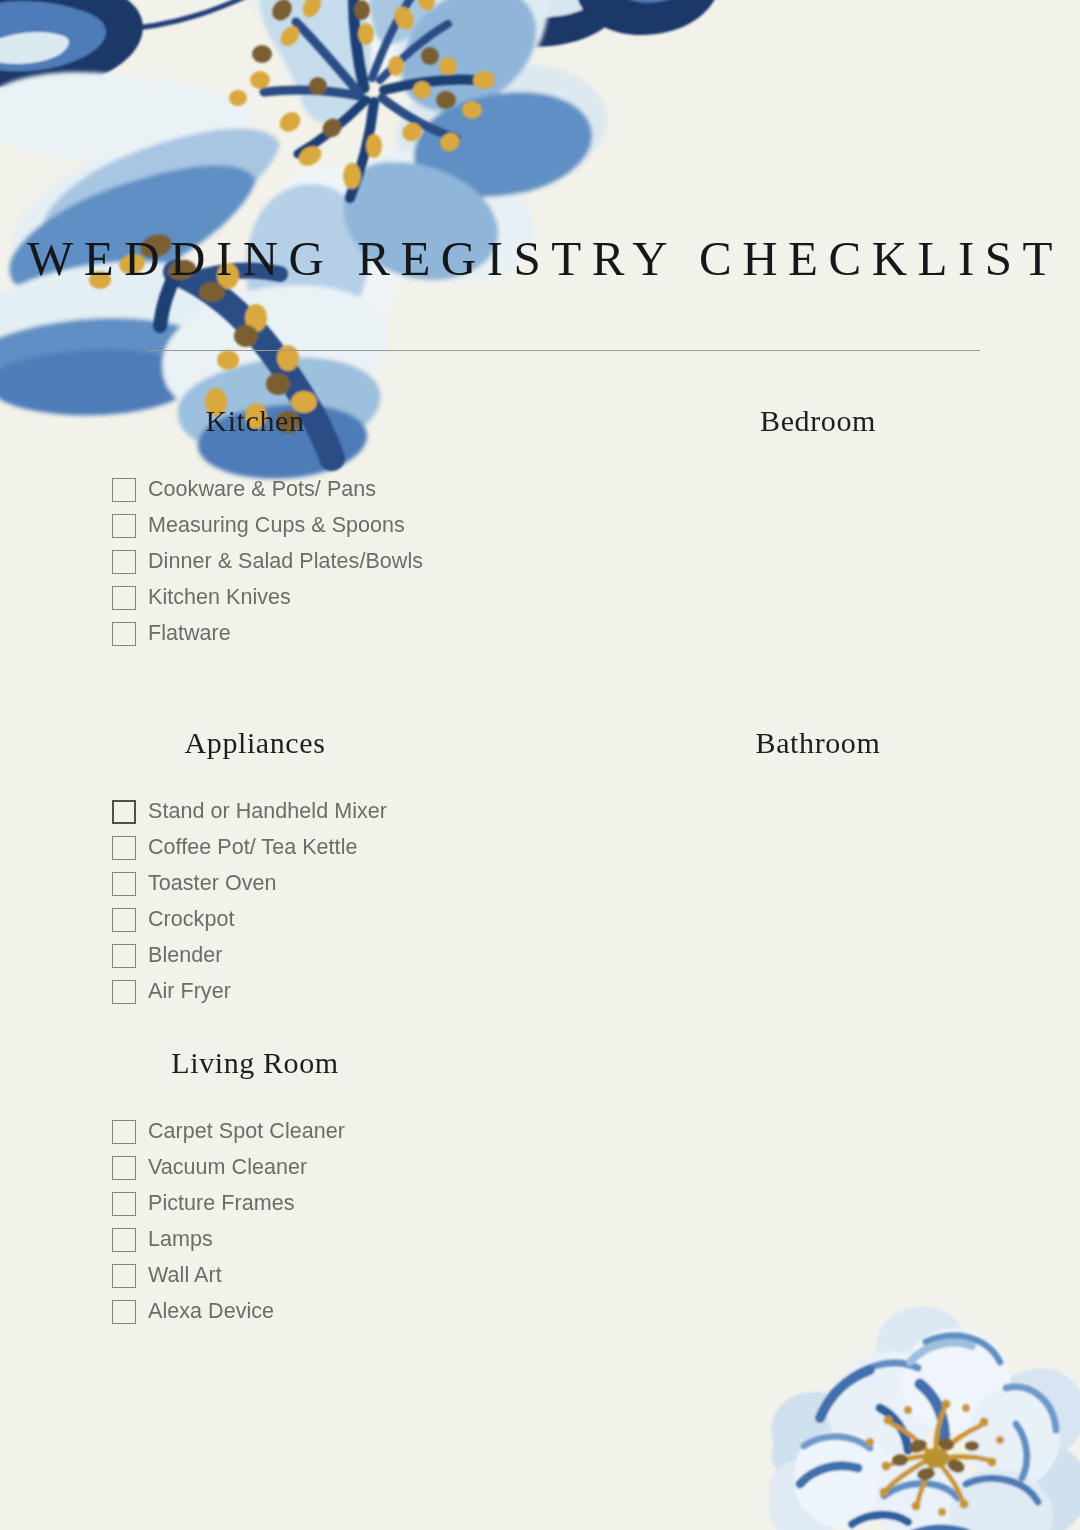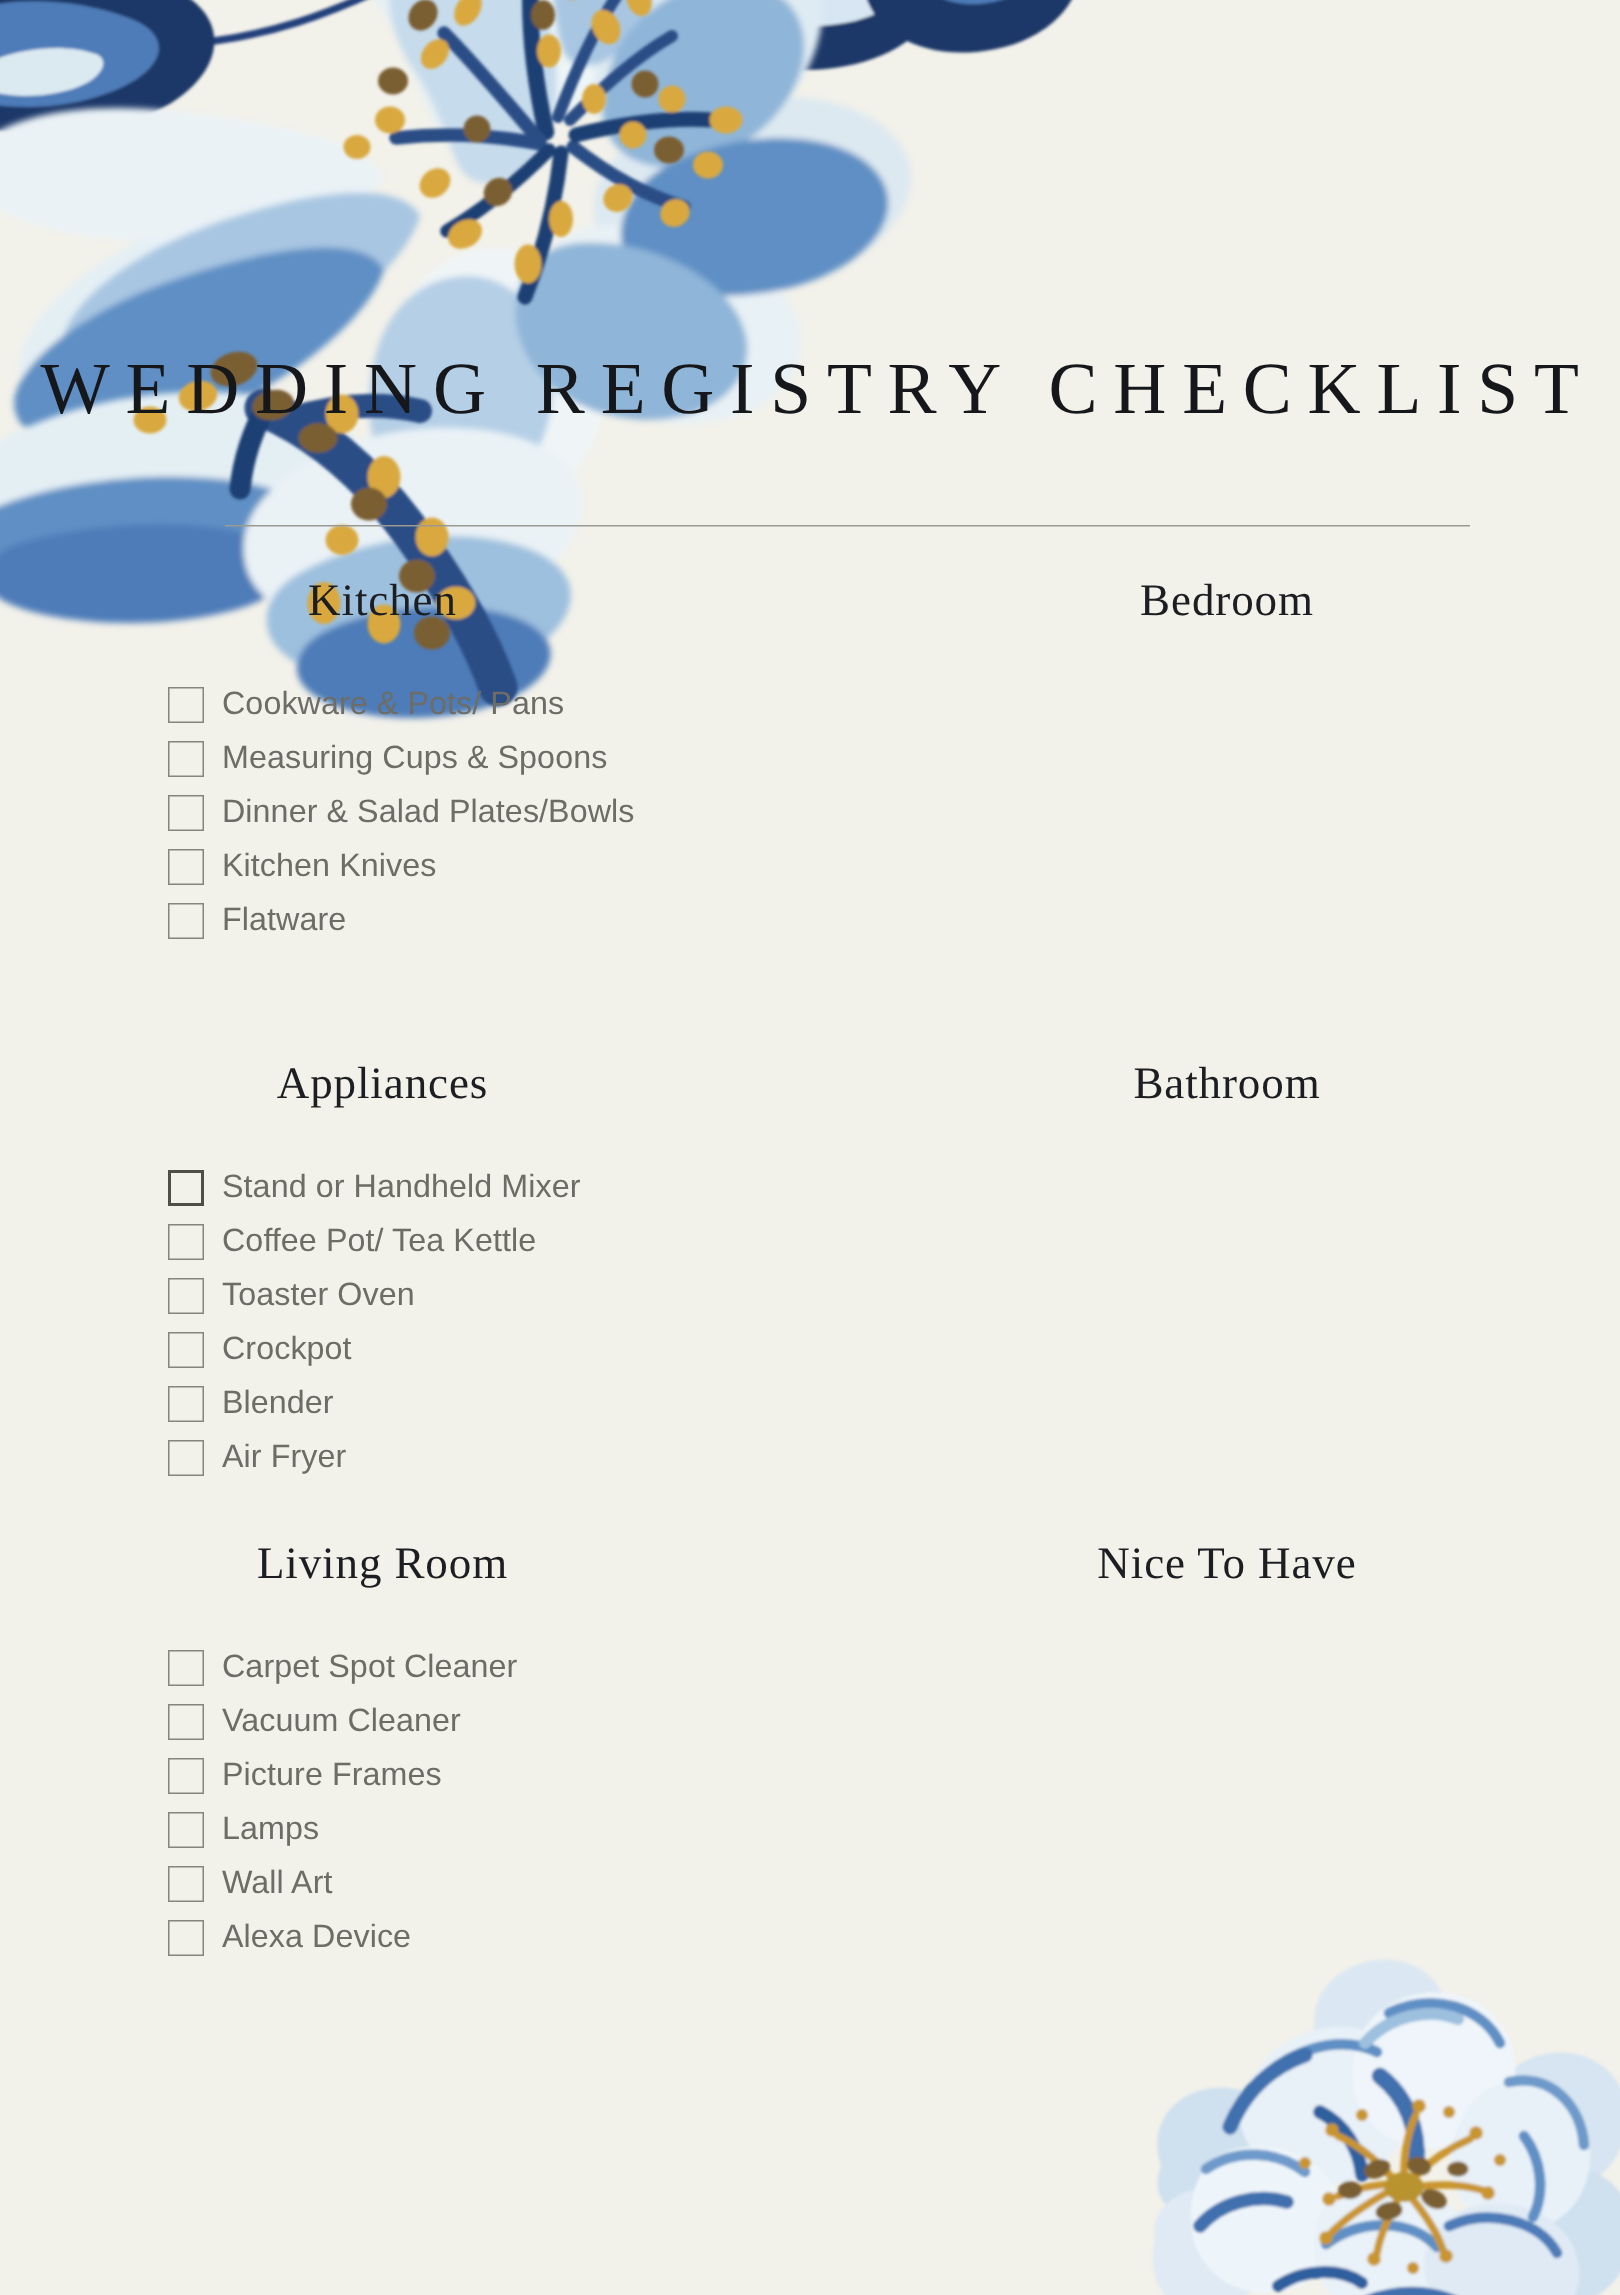--- a/index.html
+++ b/index.html
@@ -65,21 +65,21 @@
     top: 350px;
     width: 830px;
     height: 0;
     border-top: 1.6px solid #9a9a92;
   }
 
   
   #checklist-grid {
     position: absolute;
     left: 0;
-    top: 384px;
+    top: 404px;
     width: 1080px;
   }
   .grid-row {
     display: flex;
     width: 1080px;
   }
   .grid-col {
     width: 540px;
     box-sizing: border-box;
   }
@@ -520,21 +520,20 @@
             <li class="item">
               <span class="checkbox"></span>
               <span class="item-label">Alexa Device</span>
             </li>
           </ul>
         </div>
       </div>
 
       <div class="grid-col section-col-right">
         <div class="section" id="section-nice-to-have">
-          <h2 class="section-title">Nice To Have</h2>
           <ul class="items">
             <li class="item">
               
               
             </li>
             <li class="item">
               
               
             </li>
             <li class="item">

